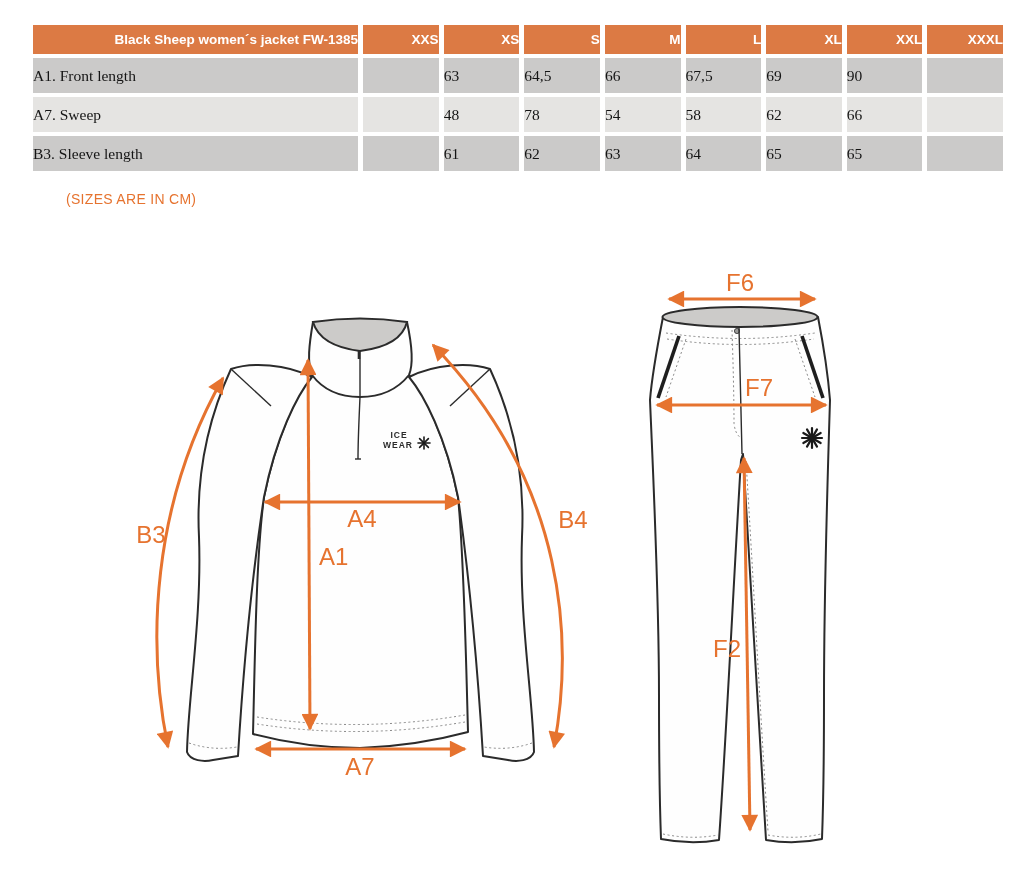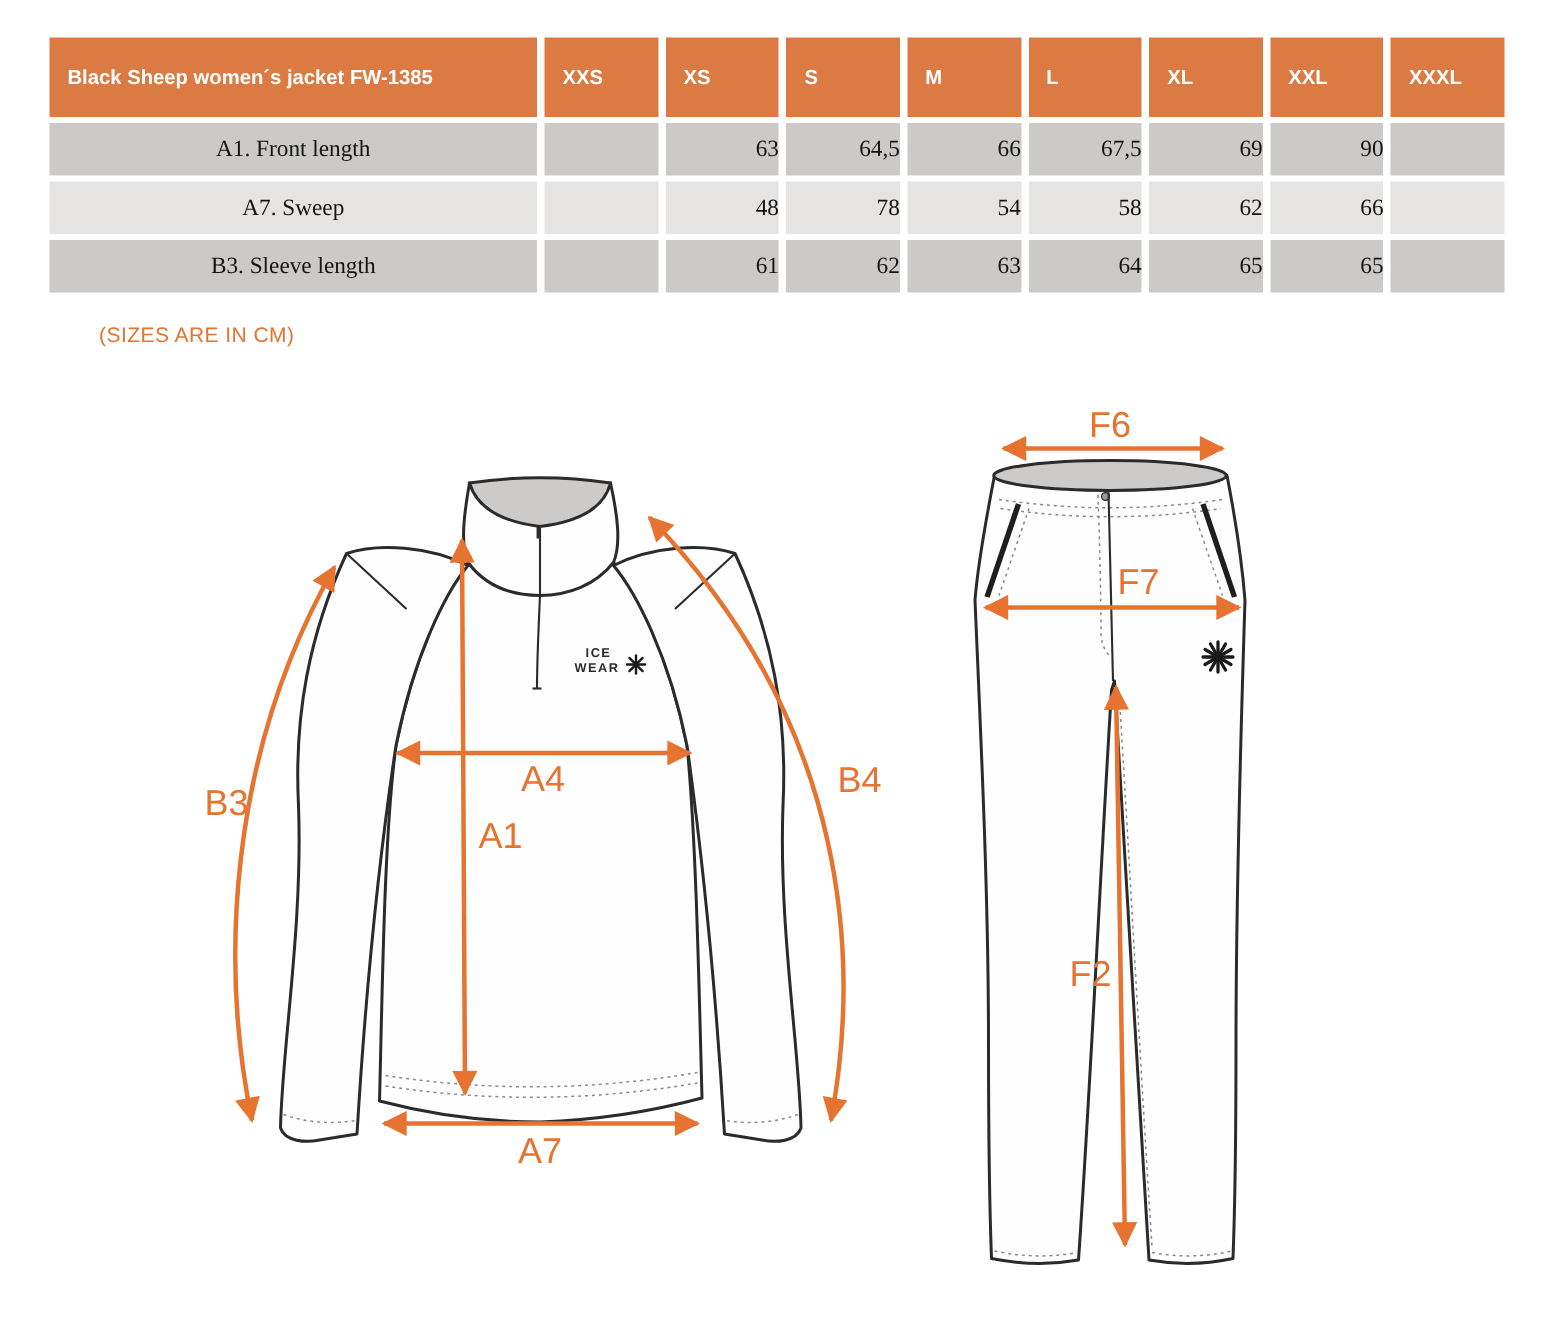--- a/index.html
+++ b/index.html
@@ -6,25 +6,25 @@
     --header_bg:#DC7A44; --row_dark:#CBCAC9; --row_light:#E5E4E2;
     --accent:#E6732F; --garment_line:#2B2B2B; --garment_shade:#CCCBC9;
   }
   html,body{margin:0;padding:0;background:#fff;}
   .page{position:relative;width:1032px;height:887px;background:#fff;overflow:hidden;
         font-family:"Liberation Sans",sans-serif;}
   
   table.size-table{border-collapse:separate;border-spacing:5px 4px;table-layout:fixed;
         width:980px;margin:21px 0 0 28px;}
   table.size-table th{background:var(--header_bg,#DC7A44);color:#fff;
-        font:bold 13.5px "Liberation Sans",sans-serif;text-align:left;height:29px;padding:12px;}
+        font:bold 13.5px "Liberation Sans",sans-serif;text-align:right;height:29px;padding:0;}
   table.size-table td{height:35px;padding:0;
         font:15.5px "Liberation Serif","DejaVu Serif",serif;color:#141414;}
-  td.row-label{text-align:center;padding-left:37px;}
-  td.val{text-align:right;}
+  td.row-label{text-align:left;padding-left:37px;}
+  td.val{text-align:left;}
   tbody tr:nth-child(odd) td{background:var(--row_dark,#CBCAC9);}
   tbody tr:nth-child(even) td{background:var(--row_light,#E5E4E2);}
   
   .note{margin:16px 0 0 66px;color:var(--accent,#E6732F);
         font:14px "Liberation Sans",sans-serif;letter-spacing:.3px;}
   
   svg.diagrams{position:absolute;left:0;top:265px;}
   .g{fill:#FEFEFE;stroke:var(--garment_line,#2B2B2B);stroke-width:2;stroke-linejoin:round;}
   .gshade{fill:var(--garment_shade,#CCCBC9);stroke:var(--garment_line,#2B2B2B);stroke-width:2;}
   .seam{fill:none;stroke:var(--garment_line,#2B2B2B);stroke-width:1.4;}

